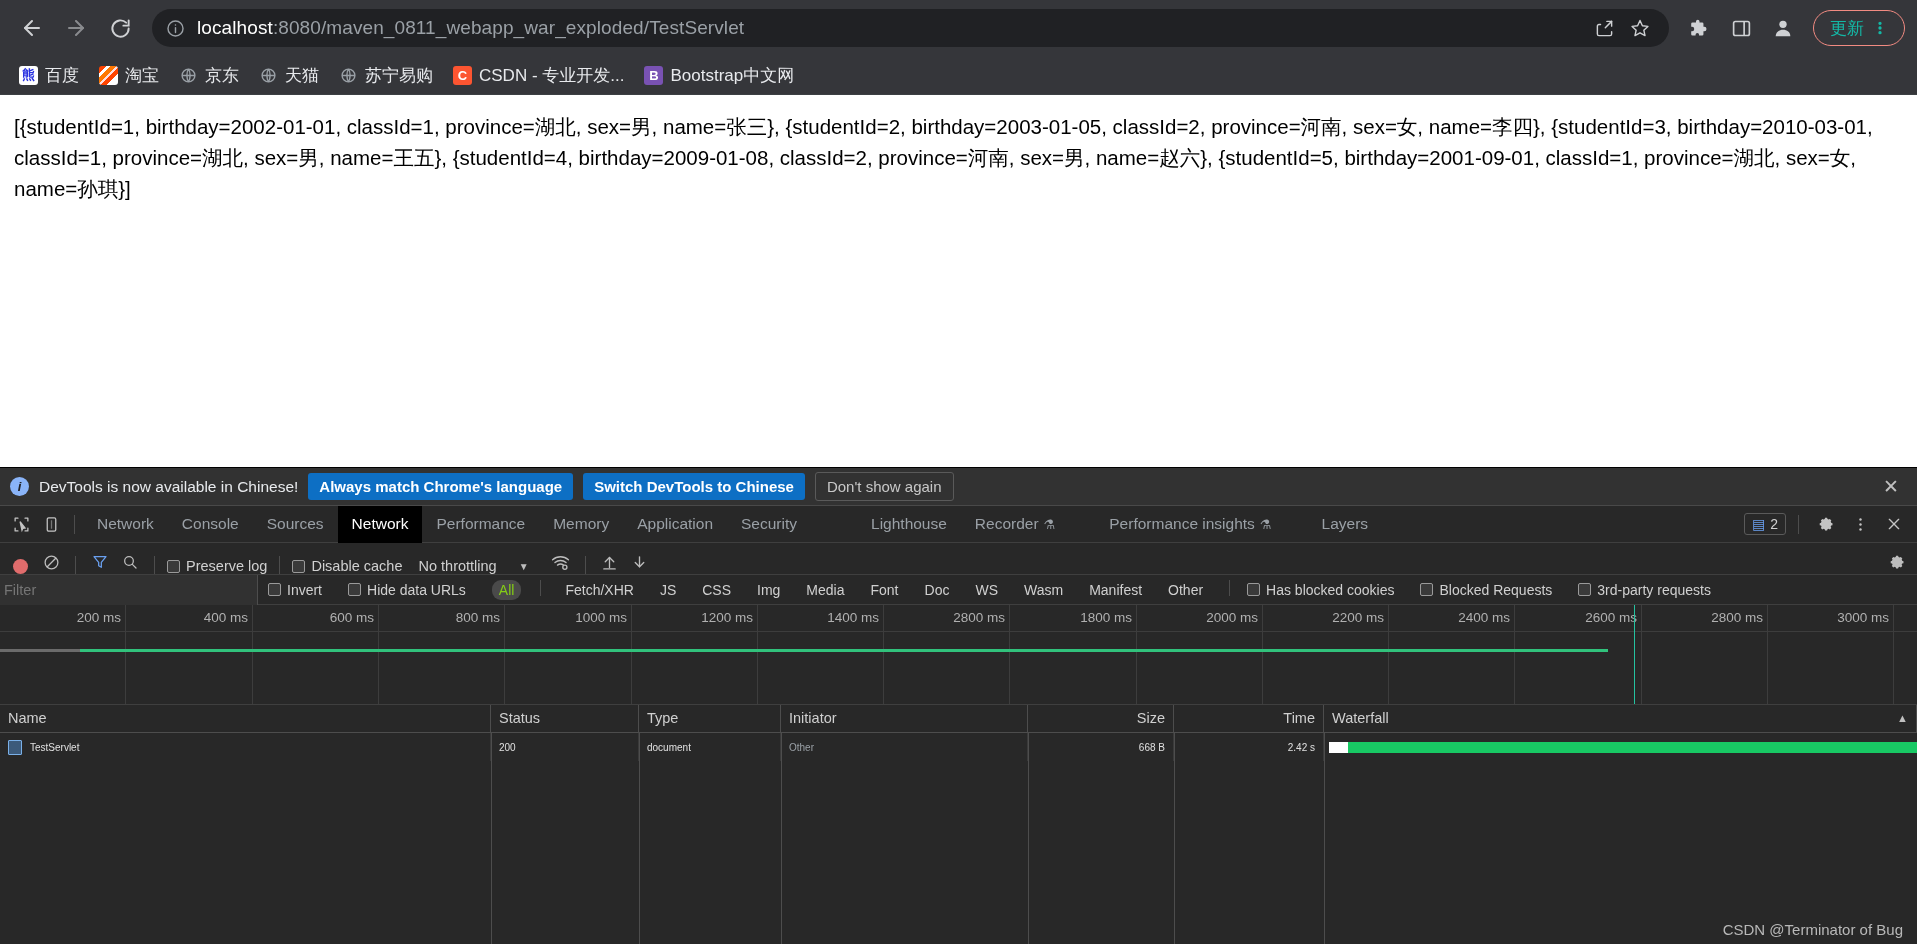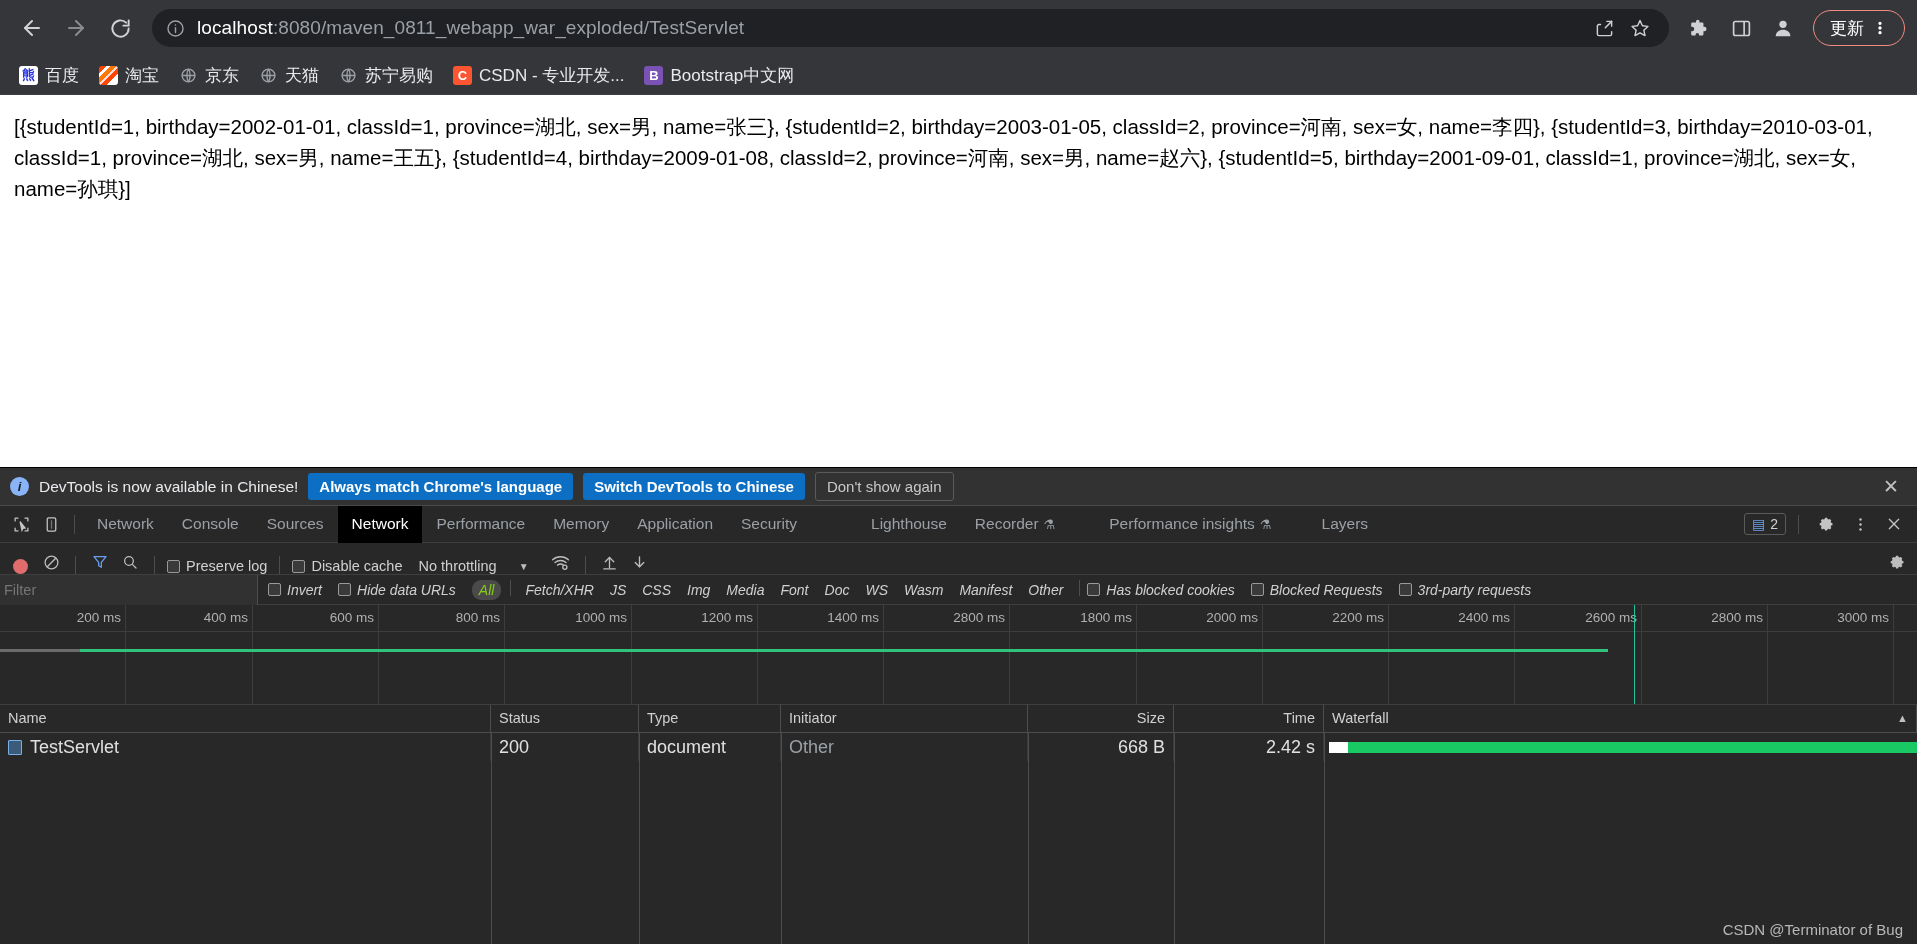--- a/index.html
+++ b/index.html
@@ -27,22 +27,21 @@
     flex-shrink: 0;
   }
   .nav-btn svg { display: block; }
 
   .omnibox {
     flex: 1;
     height: 38px;
     background: #202124;
     border-radius: 19px;
     display: flex;
-    align-items: center;
-    padding: 0 14px;
+    padding: 8px 14px;
     margin-left: 8px;
     margin-right: 6px;
     min-width: 0;
   }
   .omnibox-info { color: #9aa0a6; display: flex; align-items: center; margin-right: 12px; flex-shrink: 0; }
   .omnibox-url {
     font-size: 19px;
     color: #9aa0a6;
     white-space: nowrap;
     overflow: hidden;
@@ -52,21 +51,21 @@
   .omnibox-url .host { color: #ffffff; }
   .omnibox-right { display: flex; align-items: center; gap: 6px; margin-left: auto; flex-shrink: 0; padding-left: 10px;}
   .ob-icon { width: 30px; height: 30px; display:flex; align-items:center; justify-content:center; color:#cfd1d4; }
 
   .top-right-icons { display: flex; align-items: center; gap: 2px; flex-shrink: 0; }
   .tr-icon { width: 40px; height: 40px; display: flex; align-items: center; justify-content: center; color: #cfd1d4; border-radius: 50%;}
   .update-btn {
     margin-left: 8px;
     height: 36px;
     border: 1px solid #f28b82;
-    color: #ffffff;
+    color: #14b8a6;
     border-radius: 18px;
     display: flex; align-items: center;
     padding: 0 16px;
     font-size: 17px;
     white-space: nowrap;
   }
 
   
   .bookmarks {
     background: #35363a;
@@ -233,21 +232,21 @@
     width: 258px;
     height: 30px;
     background: #313131;
     border: none;
     border-right: 1px solid #4d4d4d;
     color: #9aa0a6;
     font-size: 14.5px;
     padding: 0 4px;
     font-family: "Liberation Sans", sans-serif;
   }
-  .filter-opts { display: flex; gap: 0; padding-left: 10px; flex-wrap: nowrap; font-style: italic; }
+  .filter-opts { display: flex; gap: 10px; padding-left: 10px; flex-wrap: nowrap; }
   .fchk { display: flex; align-items: center; margin-right: 16px; white-space: nowrap; }
   .ftype { padding: 2px 7px; border-radius: 9px; white-space: nowrap; margin-right: 2px;}
   .ftype.sel { background: #4a4a4a; color: #84cc16; }
   .fsep { width: 1px; height: 16px; background: #4d4d4d; margin: 0 7px; }
 
   
   .overview {
     height: 100px;
     background: #282828;
     border-bottom: 1px solid #3f3f3f;
@@ -294,21 +293,21 @@
     height: 28px;
     display: flex;
     align-items: flex-end;
     background: #282828;
     border-bottom: 1px solid #4d4d4d;
     font-size: 14.5px;
     color: #d0d0d0;
     flex-shrink: 0;
   }
   .nt-cell { padding: 0 8px; border-right: 1px solid #4d4d4d; height: 28px; display:flex; align-items:center; overflow:hidden; white-space: nowrap;}
-  .nt-row { display: flex; align-items: center; height: 28px; font-size: 18px; color: #e0e0e0; }
+  .nt-row { display: flex; align-items: center; height: 28px; font-size: 10px; color: #e0e0e0; }
   .nt-row .nt-cell { border-right: 1px solid #3a3a3a; }
   .c-name { width: 491px; }
   .c-status { width: 148px; }
   .c-type { width: 142px; }
   .c-initiator { width: 247px; }
   .c-size { width: 146px; justify-content: flex-end; }
   .c-time { width: 150px; justify-content: flex-end; }
   .c-waterfall { flex: 1; }
   .doc-icon {
     width: 14px; height: 15px;

